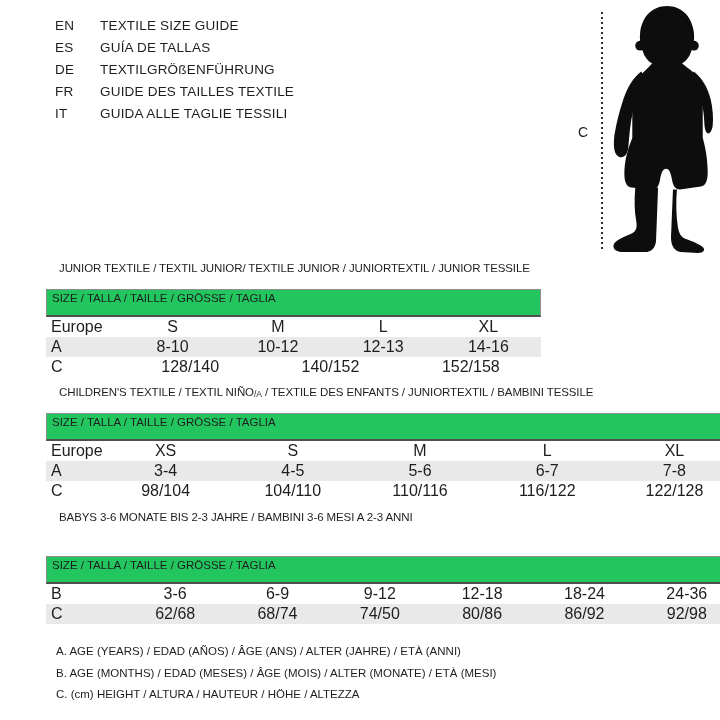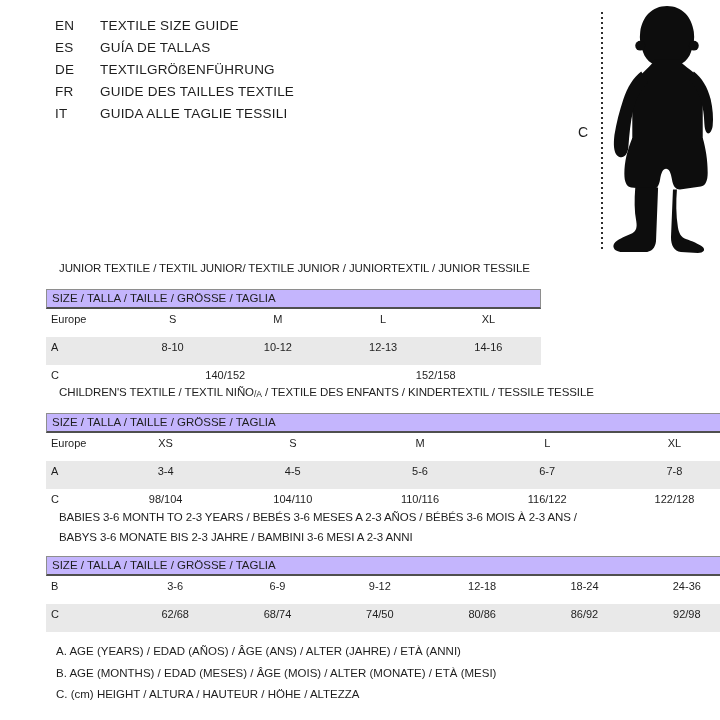--- a/index.html
+++ b/index.html
@@ -21,24 +21,24 @@
   .sec-title{position:absolute;left:27px;font-size:11.5px;letter-spacing:-.1px;white-space:nowrap;}
   #sec1-title{top:262px;}
   #sec2-title{top:386px;}
   #sec3-title{top:507px;line-height:20px;}
   .sub{font-size:8.5px;vertical-align:-1px;}
   
   .size-table{position:absolute;left:14px;}
   #table1{top:289px;width:495px;}
   #table2{top:413px;width:692px;}
   #table3{top:556px;width:692px;}
-  .bar{box-sizing:border-box;height:20px;line-height:16px;background:#c4b5fd;
+  .bar{box-sizing:border-box;height:28px;line-height:16px;background:#22c55e;
     border:1px solid #8e8e8e;border-bottom:2px solid #4f4f4f;padding-left:5px;
     font-size:11.5px;white-space:nowrap;overflow:hidden;}
-  .row{display:flex;height:28px;line-height:20px;font-size:11px;}
+  .row{display:flex;height:20px;line-height:20px;font-size:16px;}
   .row.shaded{background:#e9e9e9;}
   .lab{box-sizing:border-box;padding-left:5px;flex:0 0 auto;}
   #table1 .lab{width:74px;}
   #table2 .lab{width:56px;}
   #table3 .lab{width:78px;}
   .val{flex:1 1 0;text-align:center;}
   
   .legend{position:absolute;left:24px;top:641px;}
   .legend-line{height:21.5px;line-height:21.5px;font-size:11.5px;white-space:nowrap;}
 </style>
@@ -93,27 +93,28 @@
     </div>
     <div class="row shaded">
       <span class="lab">A</span>
       <span class="val">8-10</span>
       <span class="val">10-12</span>
       <span class="val">12-13</span>
       <span class="val">14-16</span>
     </div>
     <div class="row">
       <span class="lab">C</span>
+      <span class="val">128/140</span>
       <span class="val">140/152</span>
       <span class="val">152/158</span>
     </div>
   </div>
 
   <div class="sec-title" id="sec2-title">
-    <span>CHILDREN'S TEXTILE / TEXTIL NIÑO</span><span class="sub">/A</span><span> / TEXTILE DES ENFANTS / KINDERTEXTIL / TESSILE TESSILE</span>
+    <span>CHILDREN'S TEXTILE / TEXTIL NIÑO</span><span class="sub">/A</span><span> / TEXTILE DES ENFANTS / JUNIORTEXTIL / BAMBINI TESSILE</span>
   </div>
   <div class="size-table" id="table2">
     <div class="bar">SIZE / TALLA / TAILLE / GRÖSSE / TAGLIA</div>
     <div class="row">
       <span class="lab">Europe</span>
       <span class="val">XS</span>
       <span class="val">S</span>
       <span class="val">M</span>
       <span class="val">L</span>
       <span class="val">XL</span>
@@ -130,21 +131,20 @@
       <span class="lab">C</span>
       <span class="val">98/104</span>
       <span class="val">104/110</span>
       <span class="val">110/116</span>
       <span class="val">116/122</span>
       <span class="val">122/128</span>
     </div>
   </div>
 
   <div class="sec-title" id="sec3-title">
-    <div>BABIES 3-6 MONTH TO 2-3 YEARS / BEBÉS 3-6 MESES A 2-3 AÑOS / BÉBÉS 3-6 MOIS À 2-3 ANS /</div>
     <div>BABYS 3-6 MONATE BIS 2-3 JAHRE / BAMBINI 3-6 MESI A 2-3 ANNI</div>
   </div>
   <div class="size-table" id="table3">
     <div class="bar">SIZE / TALLA / TAILLE / GRÖSSE / TAGLIA</div>
     <div class="row">
       <span class="lab">B</span>
       <span class="val">3-6</span>
       <span class="val">6-9</span>
       <span class="val">9-12</span>
       <span class="val">12-18</span>

